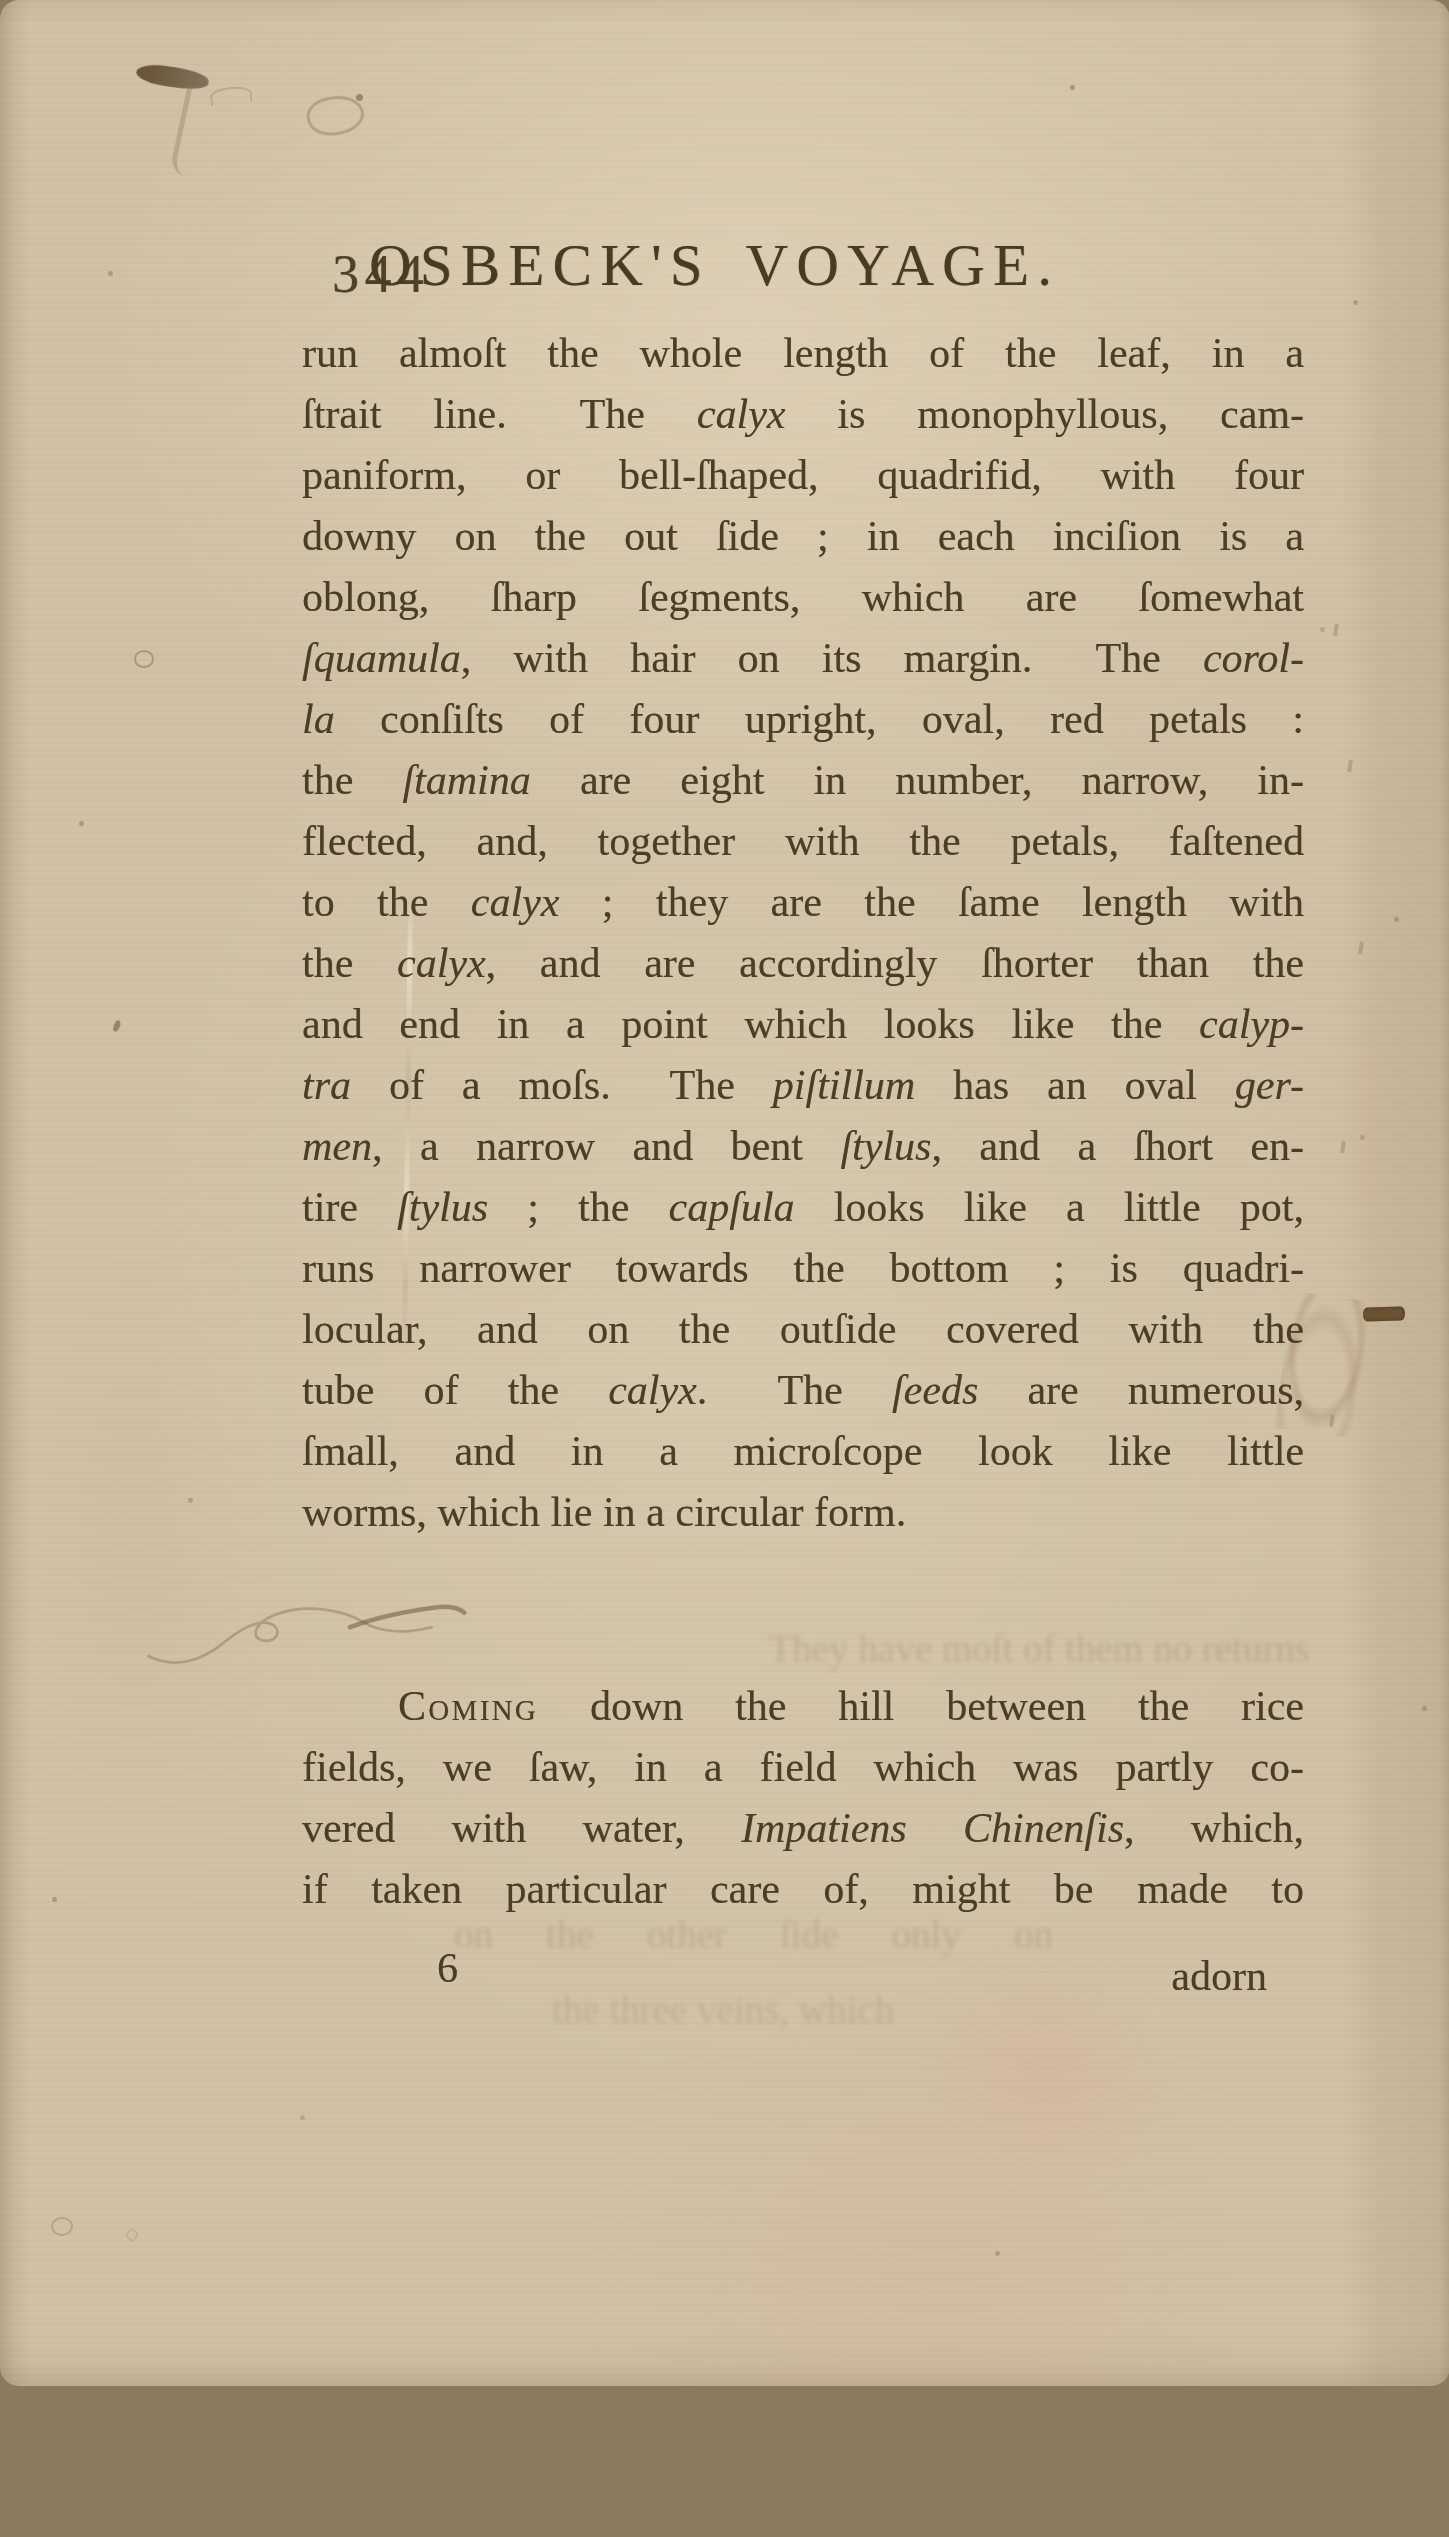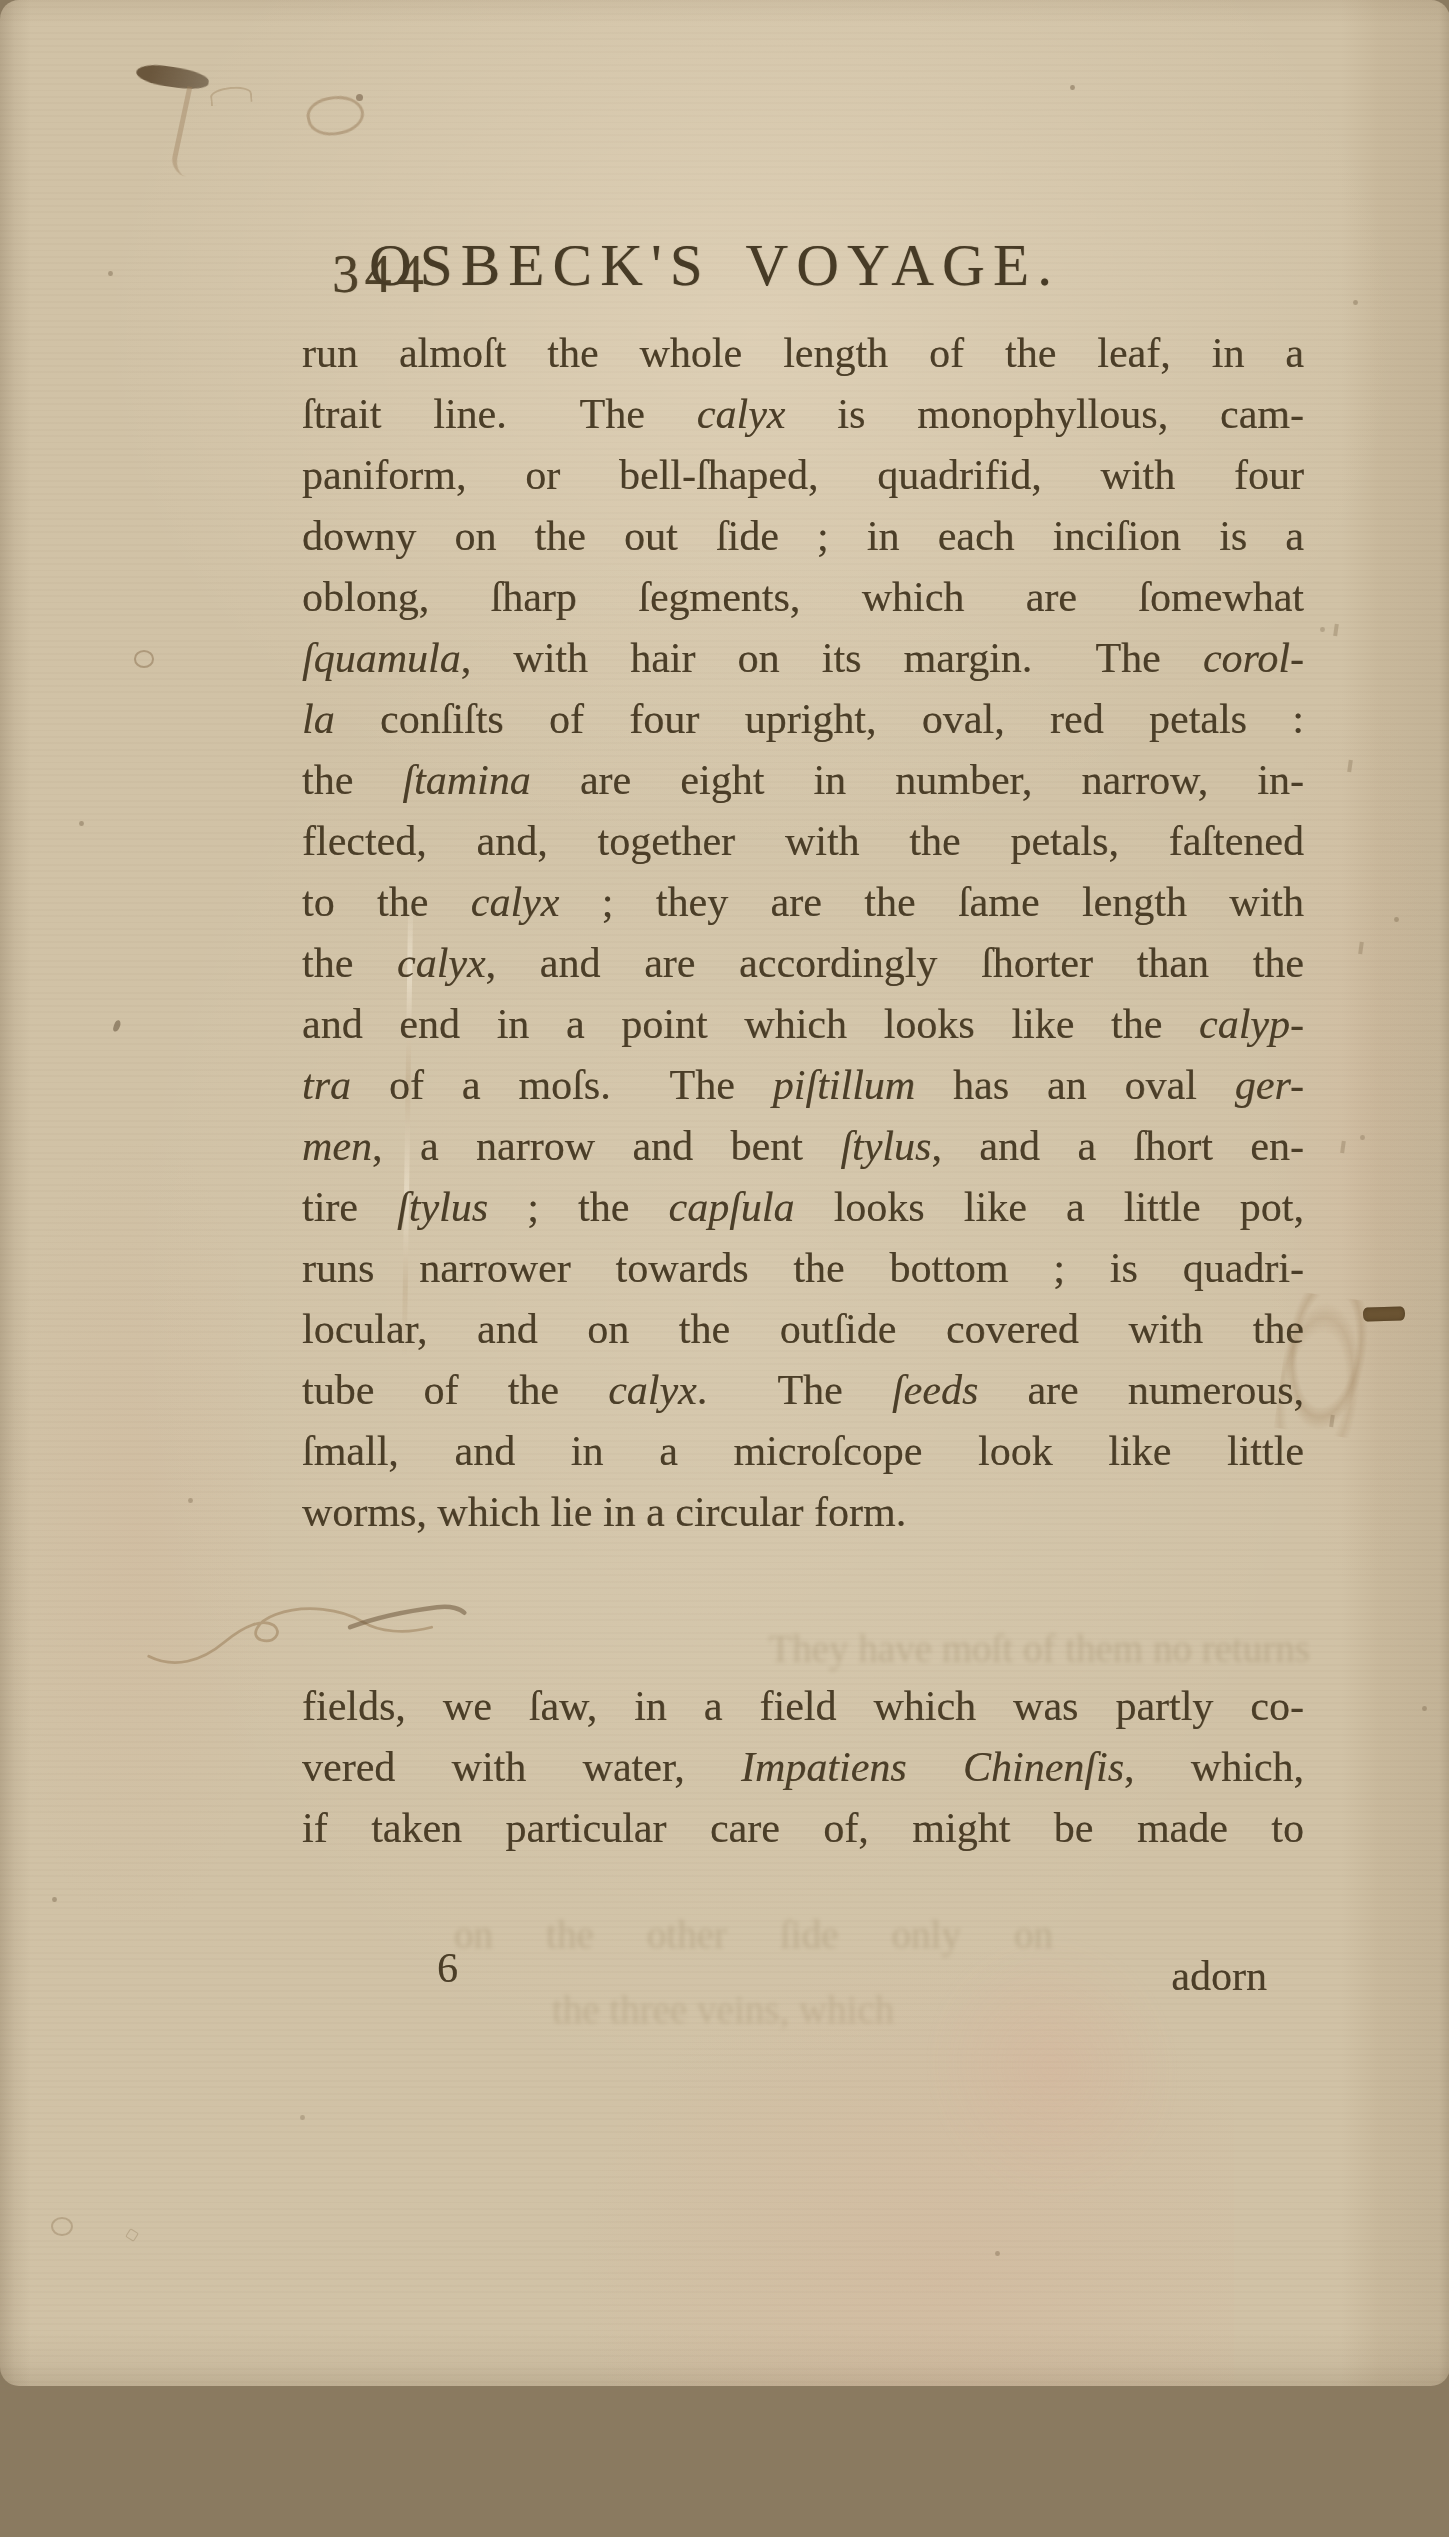--- a/index.html
+++ b/index.html
@@ -176,20 +176,21 @@
       <div class="line"><span class="it">tra</span><span> of a moſs.  The </span><span class="it">piſtillum</span><span> has an oval </span><span class="it">ger-</span></div>
       <div class="line"><span class="it">men</span><span>, a narrow and bent </span><span class="it">ſtylus</span><span>, and a ſhort en-</span></div>
       <div class="line"><span>tire </span><span class="it">ſtylus</span><span> ; the </span><span class="it">capſula</span><span> looks like a little pot,</span></div>
       <div class="line"><span>runs narrower towards the bottom ; is quadri-</span></div>
       <div class="line"><span>locular, and on the outſide covered with the</span></div>
       <div class="line"><span>tube of the </span><span class="it">calyx</span><span>.  The </span><span class="it">ſeeds</span><span> are numerous,</span></div>
       <div class="line"><span>ſmall, and in a microſcope look like little</span></div>
       <div class="line no-just"><span>worms, which lie in a circular form.</span></div>
     </div>
   <div class="para" id="para-2">
+      <div class="line indent"><span class="sc">Coming</span><span> down the hill between the rice</span></div>
       <div class="line"><span>fields, we ſaw, in a field which was partly co-</span></div>
       <div class="line"><span>vered with water, </span><span class="it">Impatiens Chinenſis</span><span>, which,</span></div>
       <div class="line"><span>if taken particular care of, might be made to</span></div>
     </div>
 
   <div id="footer-row">
     <div id="signature-mark">6</div>
     <div id="catchword">adorn</div>
   </div>
 

